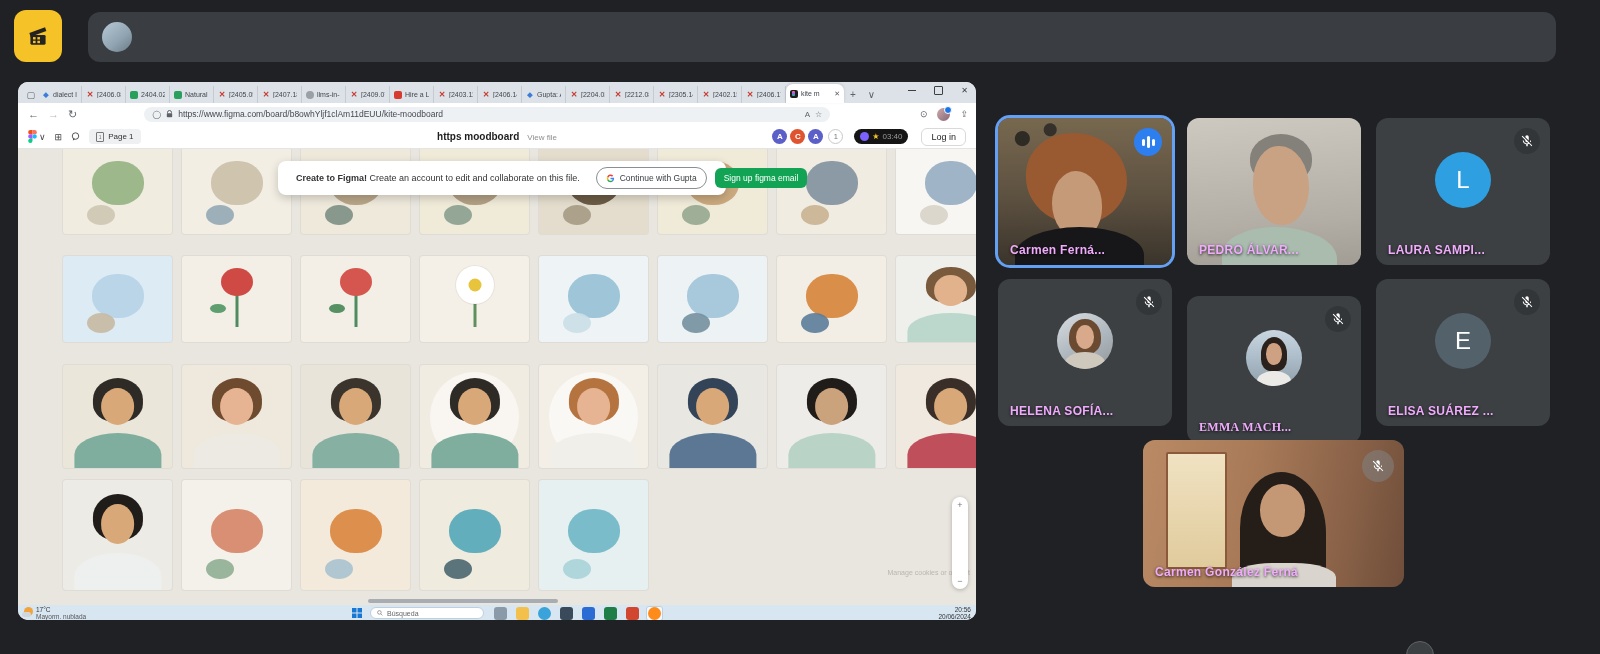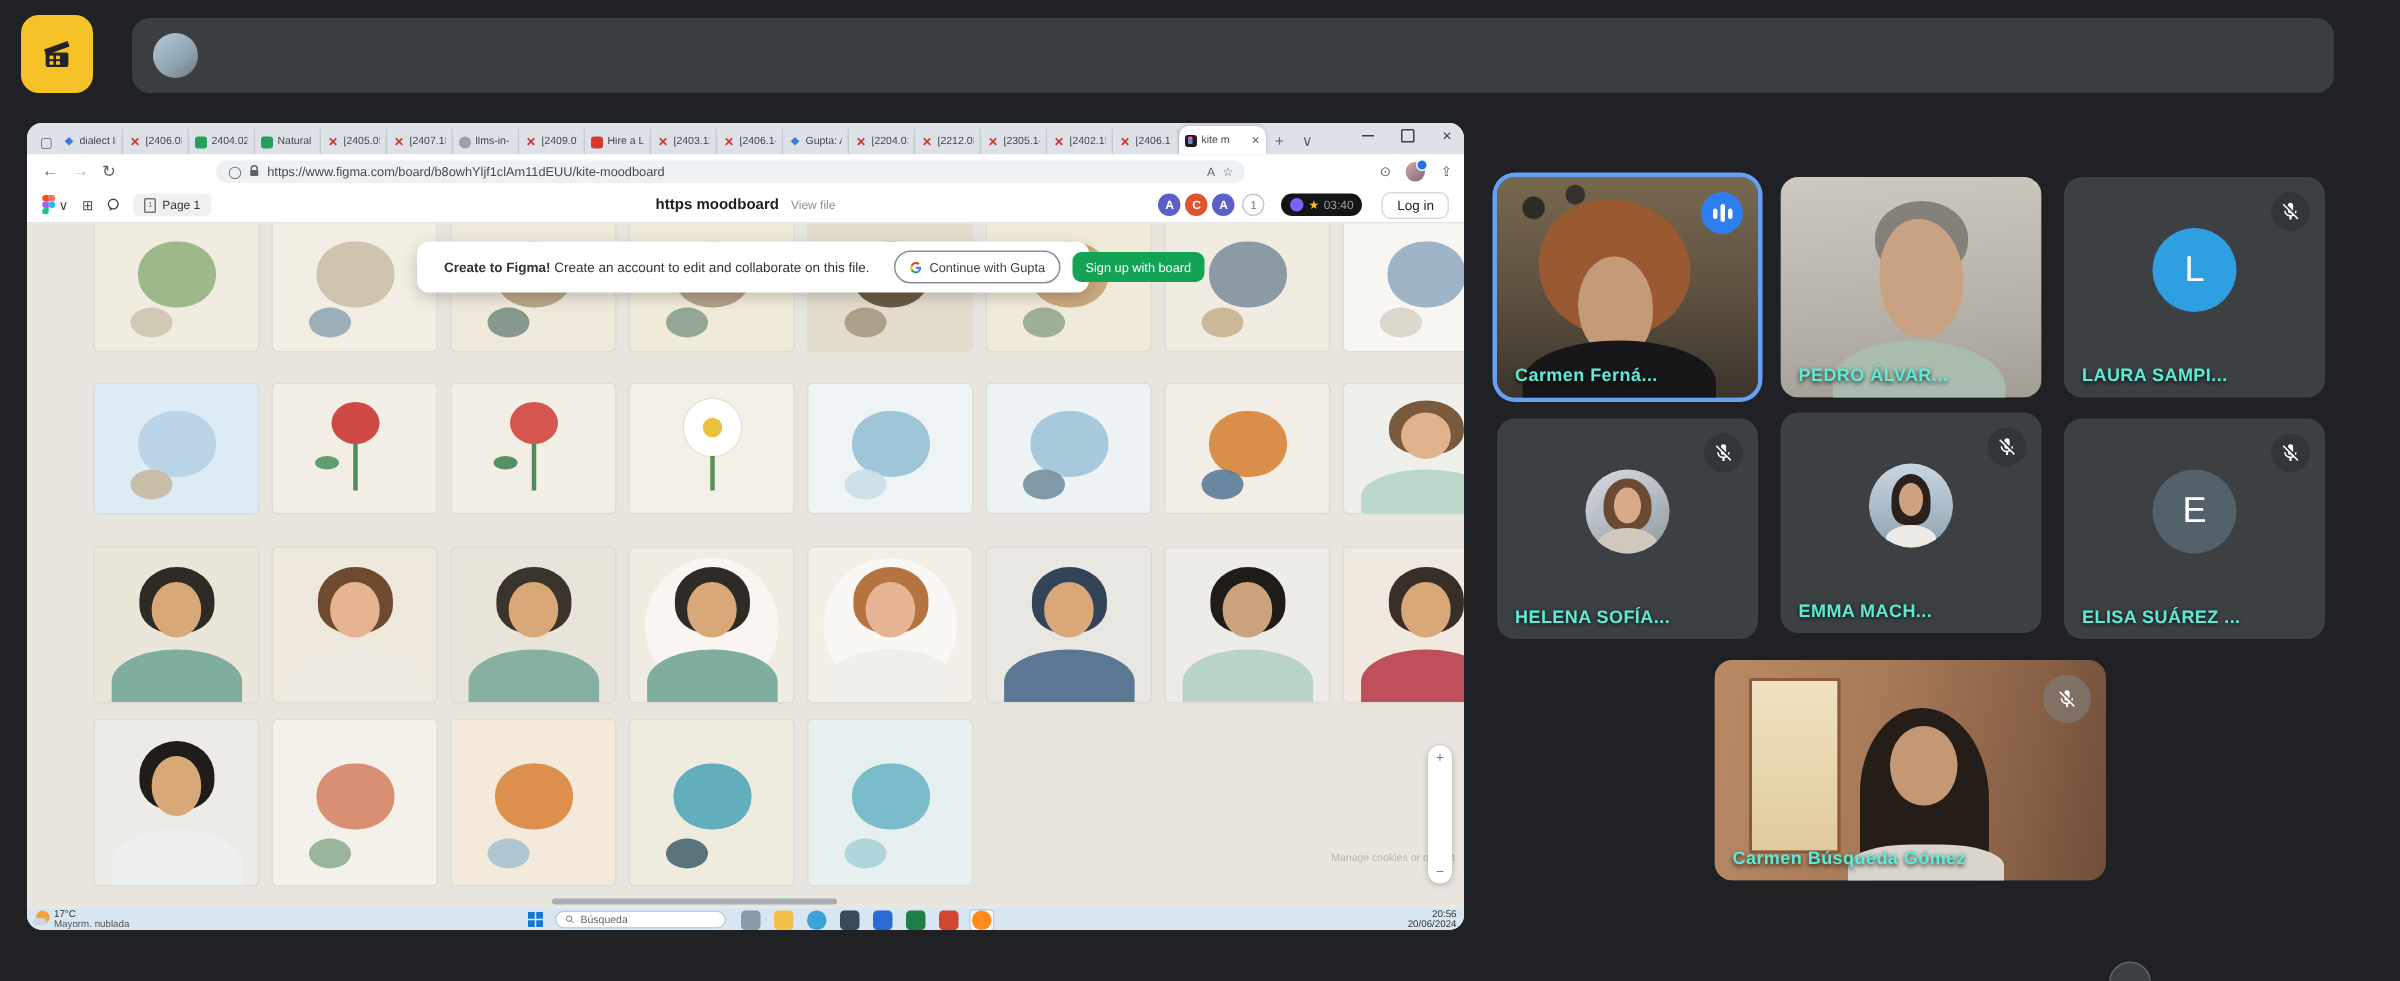--- a/index.html
+++ b/index.html
@@ -115,21 +115,21 @@
   #search-pill{width:114px;height:12px;background:#fff;border:1px solid #bcd0e0;border-radius:7px;
     display:flex;align-items:center;gap:4px;padding:0 6px;box-sizing:border-box;color:#666;font-size:7px}
   .app-ic{width:13px;height:13px;border-radius:3px;flex:none}
   .app-wrap{padding:0 2px;border-radius:3px;display:flex;align-items:center;height:15px}
   .app-wrap.active{background:rgba(255,255,255,.75);box-shadow:inset 0 0 0 1px #bcd0e0}
   #tb-right{position:absolute;right:5px;top:1px;text-align:right;line-height:7px}
 
   
   .ptile{position:absolute;width:174px;height:147px;border-radius:12px;background:#3c4043;overflow:hidden}
   .ptile.speaking{box-shadow:0 0 0 3px #64a0f4}
-  .pname{position:absolute;left:12px;bottom:8px;color:#5eead4;font-size:12px;font-weight:bold;letter-spacing:.3px;
+  .pname{position:absolute;left:12px;bottom:8px;color:#f0abfc;font-size:12px;font-weight:bold;letter-spacing:.3px;
     text-shadow:0 1px 3px rgba(0,0,0,.8);white-space:nowrap}
   .avatar-circle{position:absolute;left:50%;top:62px;transform:translate(-50%,-50%);width:56px;height:56px;
     border-radius:50%;display:flex;align-items:center;justify-content:center;color:#fff;font-size:24px;overflow:hidden}
   .avatar-circle span{position:absolute}
   .mic-off{position:absolute;right:10px;top:10px;width:26px;height:26px;border-radius:50%;
     background:rgba(32,33,36,.3);display:flex;align-items:center;justify-content:center}
   .ptile.big .mic-off{width:32px;height:32px;background:rgba(130,130,130,.55)}
   .speak-ind{position:absolute;right:10px;top:10px;width:28px;height:28px;border-radius:50%;background:#2d7ff0;
     display:flex;align-items:center;justify-content:center;gap:2px}
   .speak-ind i{width:3px;border-radius:2px;background:#fff}
@@ -488,21 +488,21 @@
       <span style="flex:1"></span>
       <span id="google-btn">
         <svg width="9" height="9" viewBox="0 0 24 24">
           <path fill="#EA4335" d="M12 5.4c1.6 0 3 .6 4.1 1.6l3-3A10 10 0 0 0 3.1 7.5l3.3 2.6C7.2 7.2 9.4 5.4 12 5.4z"></path>
           <path fill="#4285F4" d="M21.6 12.2c0-.8-.07-1.4-.2-2.1H12v4h5.4a4.6 4.6 0 0 1-2 3l3.1 2.4c1.9-1.7 3.1-4.3 3.1-7.3z"></path>
           <path fill="#FBBC05" d="M6.4 13.9a6 6 0 0 1 0-3.8L3.1 7.5a10 10 0 0 0 0 9z"></path>
           <path fill="#34A853" d="M12 22c2.7 0 5-.9 6.6-2.4l-3.1-2.4c-.9.6-2 1-3.5 1-2.6 0-4.8-1.8-5.6-4.2l-3.3 2.6A10 10 0 0 0 12 22z"></path>
         </svg>
         <span>Continue with Gupta</span>
       </span>
-      <span id="email-btn" style="background: rgb(18, 164, 84);">Sign up with board</span>
+      <span id="email-btn" style="background: rgb(18, 164, 84);">Sign up figma email</span>
     </div>
 
     <div id="cookies-note">Manage cookies or opt out</div>
     <div id="zoom-pill">
       <span>+</span>
       <span>−</span>
     </div>
     <div id="hscroll"></div>
   </div>
 
@@ -601,21 +601,21 @@
         <span></span>
         <span></span>
       </div>
       <div class="mic-off">
         <svg width="14" height="14" viewBox="0 0 24 24">
           <path fill="#fff" d="M19 11h-1.7c0 .74-.16 1.43-.43 2.05l1.23 1.23c.56-.98.9-2.09.9-3.28zm-4.02.17c0-.06.02-.11.02-.17V5a3 3 0 0 0-6 0v.18l5.98 5.99zM4.27 3 3 4.27l6.01 6.01V11a3 3 0 0 0 3 3c.15 0 .29-.02.43-.05l1.66 1.66c-.71.33-1.5.52-2.33.52-2.76 0-5.3-2.1-5.3-5.1H4.7c0 3.41 2.72 6.23 6.05 6.72V21h2.5v-3.25c.91-.13 1.77-.45 2.54-.9L19.73 21 21 19.73 4.27 3z"></path>
         </svg>
       </div>
       <div class="pname">HELENA SOFÍA...</div>
     </div>
-    <div class="ptile" style="left: 1187px; top: 275px;">
+    <div class="ptile" style="left: 1187px; top: 296px; font-family: Liberation Serif, serif;">
       <div class="avatar-circle photo-emma">
         <span></span>
         <span></span>
         <span></span>
       </div>
       <div class="mic-off">
         <svg width="14" height="14" viewBox="0 0 24 24">
           <path fill="#fff" d="M19 11h-1.7c0 .74-.16 1.43-.43 2.05l1.23 1.23c.56-.98.9-2.09.9-3.28zm-4.02.17c0-.06.02-.11.02-.17V5a3 3 0 0 0-6 0v.18l5.98 5.99zM4.27 3 3 4.27l6.01 6.01V11a3 3 0 0 0 3 3c.15 0 .29-.02.43-.05l1.66 1.66c-.71.33-1.5.52-2.33.52-2.76 0-5.3-2.1-5.3-5.1H4.7c0 3.41 2.72 6.23 6.05 6.72V21h2.5v-3.25c.91-.13 1.77-.45 2.54-.9L19.73 21 21 19.73 4.27 3z"></path>
         </svg>
       </div>
@@ -635,17 +635,17 @@
         <span></span>
         <span></span>
         <span></span>
         <span></span>
       </div>
       <div class="mic-off">
         <svg width="14" height="14" viewBox="0 0 24 24">
           <path fill="#fff" d="M19 11h-1.7c0 .74-.16 1.43-.43 2.05l1.23 1.23c.56-.98.9-2.09.9-3.28zm-4.02.17c0-.06.02-.11.02-.17V5a3 3 0 0 0-6 0v.18l5.98 5.99zM4.27 3 3 4.27l6.01 6.01V11a3 3 0 0 0 3 3c.15 0 .29-.02.43-.05l1.66 1.66c-.71.33-1.5.52-2.33.52-2.76 0-5.3-2.1-5.3-5.1H4.7c0 3.41 2.72 6.23 6.05 6.72V21h2.5v-3.25c.91-.13 1.77-.45 2.54-.9L19.73 21 21 19.73 4.27 3z"></path>
         </svg>
       </div>
-      <div class="pname">Carmen Búsqueda Gómez</div>
+      <div class="pname">Carmen González Ferná</div>
     </div>
   </div>
 
 <div id="floating-cut"></div>
 
 </body></html>

